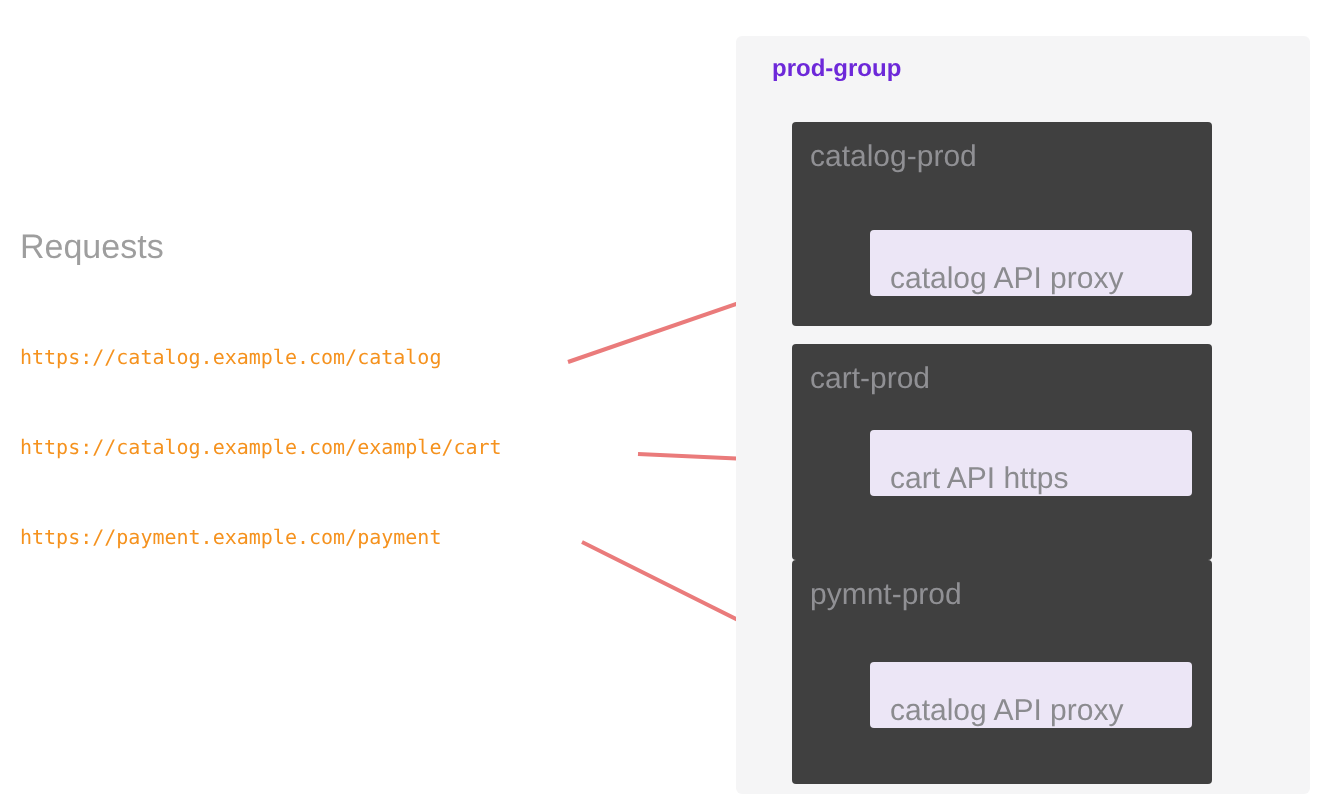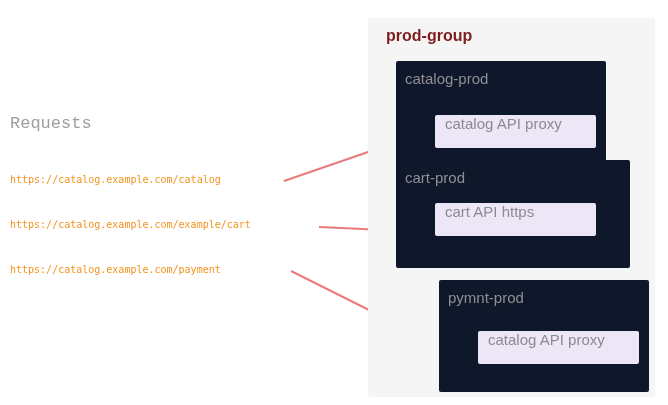--- a/index.html
+++ b/index.html
@@ -23,21 +23,20 @@
     height: 405px;
     pointer-events: none;
   }
   .requests-heading {
     position: absolute;
     left: 10px;
     top: 114px;
     font-size: 17px;
     line-height: 20px;
     color: #9e9e9e;
-    font-family: Liberation Mono, monospace;
   }
   .request-url {
     position: absolute;
     left: 10px;
     font-family: "DejaVu Sans Mono", "Liberation Mono", monospace;
     font-size: 10px;
     line-height: 16px;
     color: #f5921e;
     white-space: nowrap;
   }
@@ -51,50 +50,50 @@
     top: 18px;
     width: 287px;
     height: 379px;
     background: #f5f5f6;
     border-radius: 3px;
   }
   .group-label {
     position: absolute;
     left: 18px;
     top: 9px;
-    font-size: 16px;
+    font-size: 12px;
     font-weight: bold;
-    color: #7f1d1d;
+    color: #6d28d9;
   }
   .env-box {
     position: absolute;
     left: 28px;
     width: 210px;
-    background: #0f172a;
+    background: #404040;
     border-radius: 2px;
   }
   .env-1 { top: 43px;  height: 102px; }
-  .env-2 { top: 142px; height: 108px; padding-left: 24px;  }
-  .env-3 { top: 262px; height: 112px; margin-left: 43px; }
+  .env-2 { top: 154px; height: 108px;  }
+  .env-3 { top: 262px; height: 112px; }
   .env-label {
     position: absolute;
     left: 9px;
     top: 9px;
     font-size: 15px;
     color: #909094;
   }
   .proxy-box {
     position: absolute;
     left: 39px;
     width: 151px;
     height: 33px;
     background: #ece6f6;
     border-radius: 2px;
     display: flex;
-    align-items: flex-start;
+    align-items: flex-end;
     padding-left: 10px;
     box-sizing: content-box;
   }
   .env-1 .proxy-box { top: 54px; }
   .env-2 .proxy-box { top: 43px; }
   .env-3 .proxy-box { top: 51px; }
   .proxy-label {
     font-size: 15px;
     color: #8b8b8f;
     white-space: nowrap;
@@ -113,21 +112,21 @@
     </defs>
     <line x1="284" y1="181" x2="429" y2="131" stroke="#ea7b7b" stroke-width="2" marker-end="url(#arrowhead)"></line>
     <line x1="319" y1="227" x2="428" y2="232" stroke="#ea7b7b" stroke-width="2" marker-end="url(#arrowhead)"></line>
     <line x1="291" y1="271" x2="427" y2="339" stroke="#ea7b7b" stroke-width="2" marker-end="url(#arrowhead)"></line>
   </svg>
 
   <div class="requests-heading">Requests</div>
 
   <div class="request-url url-1">https://catalog.example.com/catalog</div>
   <div class="request-url url-2">https://catalog.example.com/example/cart</div>
-  <div class="request-url url-3">https://catalog.example.com/payment</div>
+  <div class="request-url url-3">https://payment.example.com/payment</div>
 
   <div class="group-box">
     <div class="group-label">prod-group</div>
 
     <div class="env-box env-1">
       <div class="env-label">catalog-prod</div>
       <div class="proxy-box">
         <span class="proxy-label">catalog API proxy</span>
       </div>
     </div>

